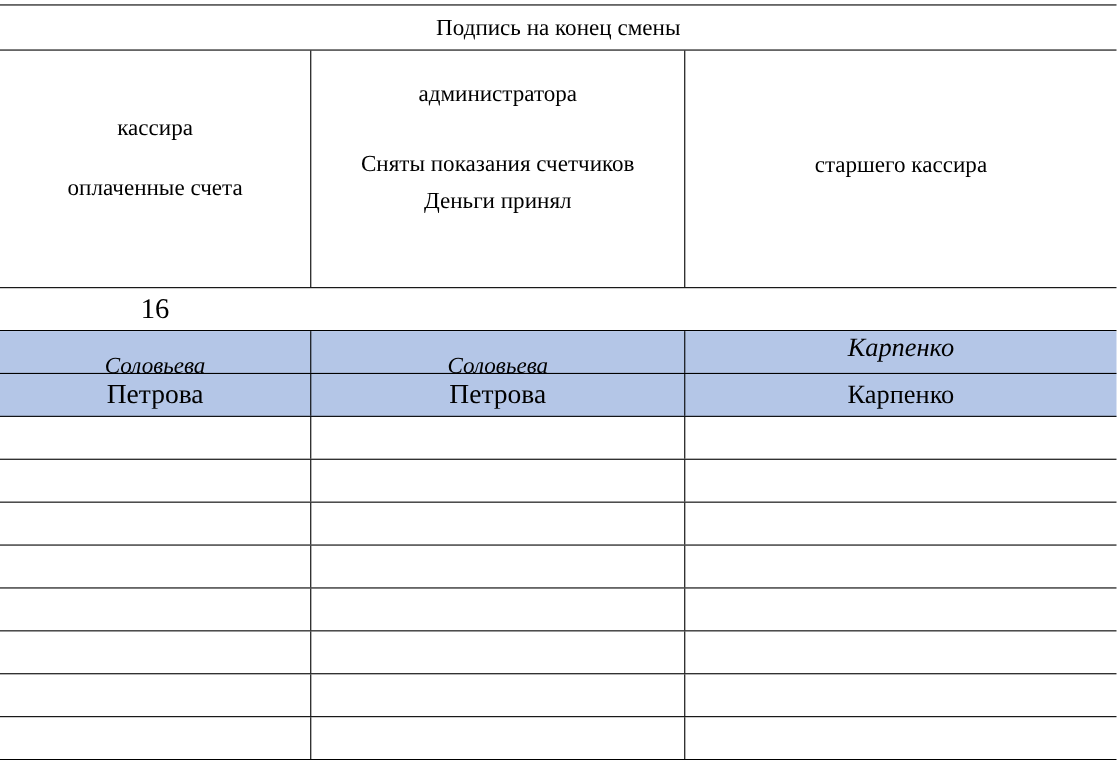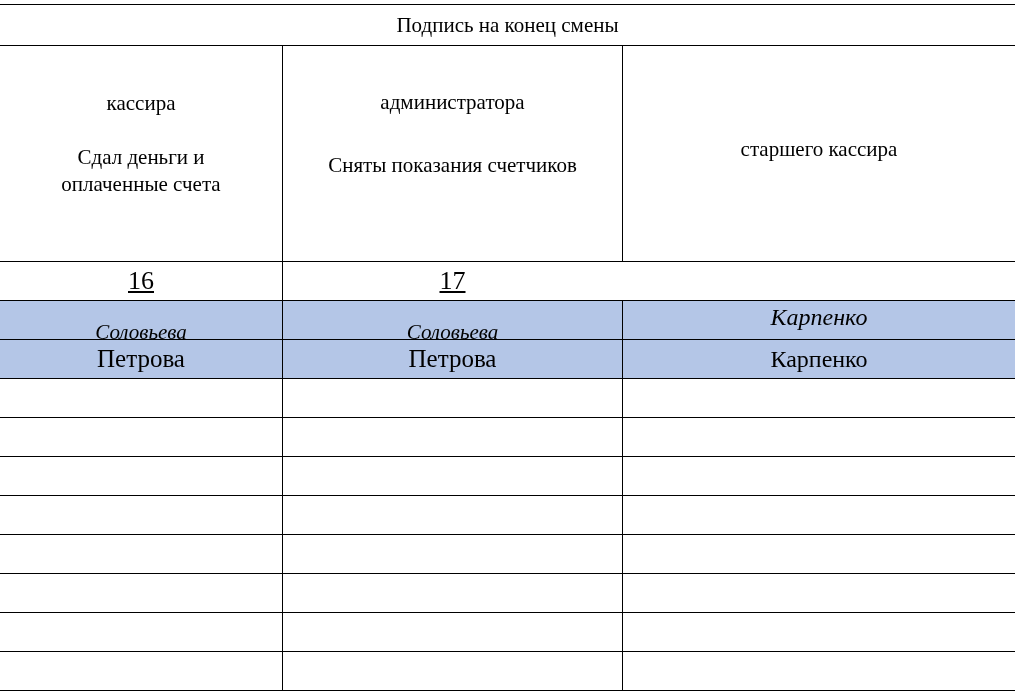--- a/index.html
+++ b/index.html
@@ -14,59 +14,56 @@
   .row.empty { height: 39px; }
   .cell { position: absolute; top: 0; bottom: 0; display: flex; flex-direction: column;
           align-items: center; justify-content: center; text-align: center; box-sizing: border-box; }
   .c1 { left: 0; width: 282px; }
   .c2 { left: 282px; width: 340px; border-left: 1px solid #000; }
   .c3 { left: 622px; width: 393px; border-left: 1px solid #000; }
   .full { left: 0; width: 1015px; }
   .title-text { font-size: 21px; }
   .head-text { font-size: 21px; line-height: 27px; }
   .gap { height: 27px; }
-  .num-text { font-size: 26px; text-decoration: underline; }
+  .num-text { font-size: 26px; }
   .name-sm { font-size: 21px; font-style: italic; padding-top: 24px; }
   .name-lg { font-size: 25px; }
   .name-k1 { font-size: 24px; font-style: italic; padding-bottom: 6px; }
 </style>
 </head>
 <body>
 
 <div class="sheet">
 
   <div class="row title">
     <div class="cell full">
       <span class="title-text">Подпись на конец смены</span>
     </div>
   </div>
 
   <div class="row head">
     <div class="cell c1">
       <span class="head-text" style="margin-top:-20px">кассира</span>
       <div class="gap"></div>
-      <span class="head-text">Сдал деньги и</span>
       <span class="head-text">оплаченные счета</span>
     </div>
     <div class="cell c2">
       <span class="head-text" style="margin-top:-40px">администратора</span>
       <div style="height:36px"></div>
       <span class="head-text">Сняты показания счетчиков</span>
+      <span class="head-text" style="margin-top:7px">Деньги принял</span>
     </div>
     <div class="cell c3">
       <span class="head-text" style="margin-top:-8px">старшего кассира</span>
     </div>
   </div>
 
   <div class="row num">
     <div class="cell c1">
         <span class="num-text">16</span>
-      </div>
-    <div class="cell c2">
-        <span class="num-text">17</span>
       </div>
   </div>
 
   <div class="row blue">
     <div class="cell c1">
         <span class="name-sm">Соловьева</span>
       </div>
     <div class="cell c2">
         <span class="name-sm">Соловьева</span>
       </div>

